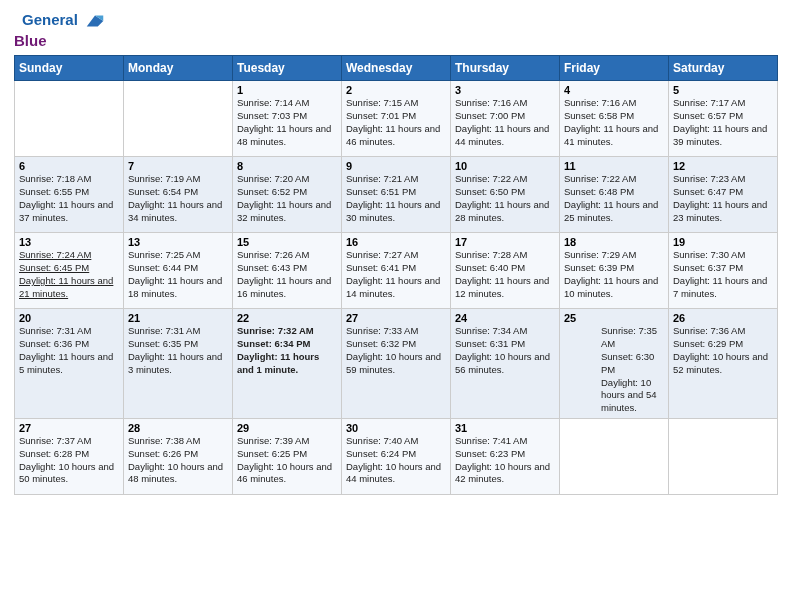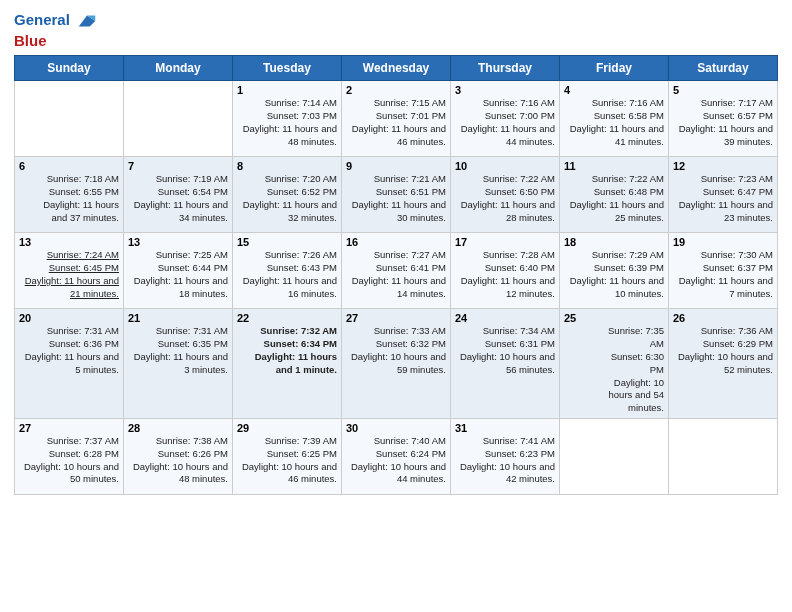--- a/index.html
+++ b/index.html
@@ -28,20 +28,21 @@
       gap: 0;
     }
     .logo-text {
       font-size: 15px;
       font-weight: bold;
       color: #333;
       line-height: 1.15;
     }
     .logo-text span {
       color: #1a5fa8;
+      margin-left: 8px;
     }
     .logo-icon {
       width: 22px;
       height: 22px;
       margin-left: 2px;
     }
     .title-block {
       text-align: right;
     }
     .main-title {
@@ -56,21 +57,21 @@
     }
     table {
       width: 100%;
       border-collapse: collapse;
       font-size: 10.5px;
     }
     thead tr th {
       background: #2a6db5;
       color: #fff;
       padding: 5px 4px;
-      text-align: center;
+      text-align: left;
       font-size: 12px;
       font-weight: bold;
       border: 1px solid #1a5088;
     }
     tbody tr td {
       border: 1px solid #ccc;
       padding: 3px 4px;
       vertical-align: top;
       width: 14.28%;
       height: 76px;
@@ -84,41 +85,40 @@
     .day-number {
       font-weight: bold;
       font-size: 11px;
       display: block;
       margin-bottom: 1px;
     }
     .cell-text {
       font-size: 9.5px;
       color: #222;
       line-height: 1.35;
-      text-align: right;
     }
     .empty-cell {
       background: #fff !important;
     }
   </style>
 </head>
 <body>
 
 <div class="page">
   <div class="header">
     <div class="logo">
       <div>
         <div class="logo-text">
           <span>General</span>
           <svg class="logo-icon" viewBox="0 0 40 30" width="28" height="22" style="display:inline-block;vertical-align:middle;margin-left:2px;">
             <polygon points="5,25 20,5 35,15 25,25" fill="#2a6db5"></polygon>
             <polygon points="20,5 35,15 35,5" fill="#4a9fd5"></polygon>
           </svg>
         </div>
-        <div class="logo-text" style="color:#b91c1c;font-size:15px;font-weight:bold;">Blue</div>
+        <div class="logo-text" style="color:#701a75;font-size:15px;font-weight:bold;">Blue</div>
       </div>
     </div>
     <div class="title-block">
       <div class="main-title"></div>
       <div class="subtitle"></div>
     </div>
   </div>
 
   <table>
     <thead>
@@ -163,21 +163,21 @@
           <td>
             <span class="day-number">5</span>
             <div class="cell-text" style="white-space: pre-line;">Sunrise: 7:17 AM
 Sunset: 6:57 PM
 Daylight: 11 hours and 39 minutes.</div>
           </td>
         </tr>
         <tr>
           <td>
             <span class="day-number">6</span>
-            <div class="cell-text" style="white-space: pre-line; margin-left: 24px;">Sunrise: 7:18 AM
+            <div class="cell-text" style="white-space: pre-line;">Sunrise: 7:18 AM
 Sunset: 6:55 PM
 Daylight: 11 hours and 37 minutes.</div>
           </td>
           <td>
             <span class="day-number">7</span>
             <div class="cell-text" style="white-space: pre-line;">Sunrise: 7:19 AM
 Sunset: 6:54 PM
 Daylight: 11 hours and 34 minutes.</div>
           </td>
           <td>

